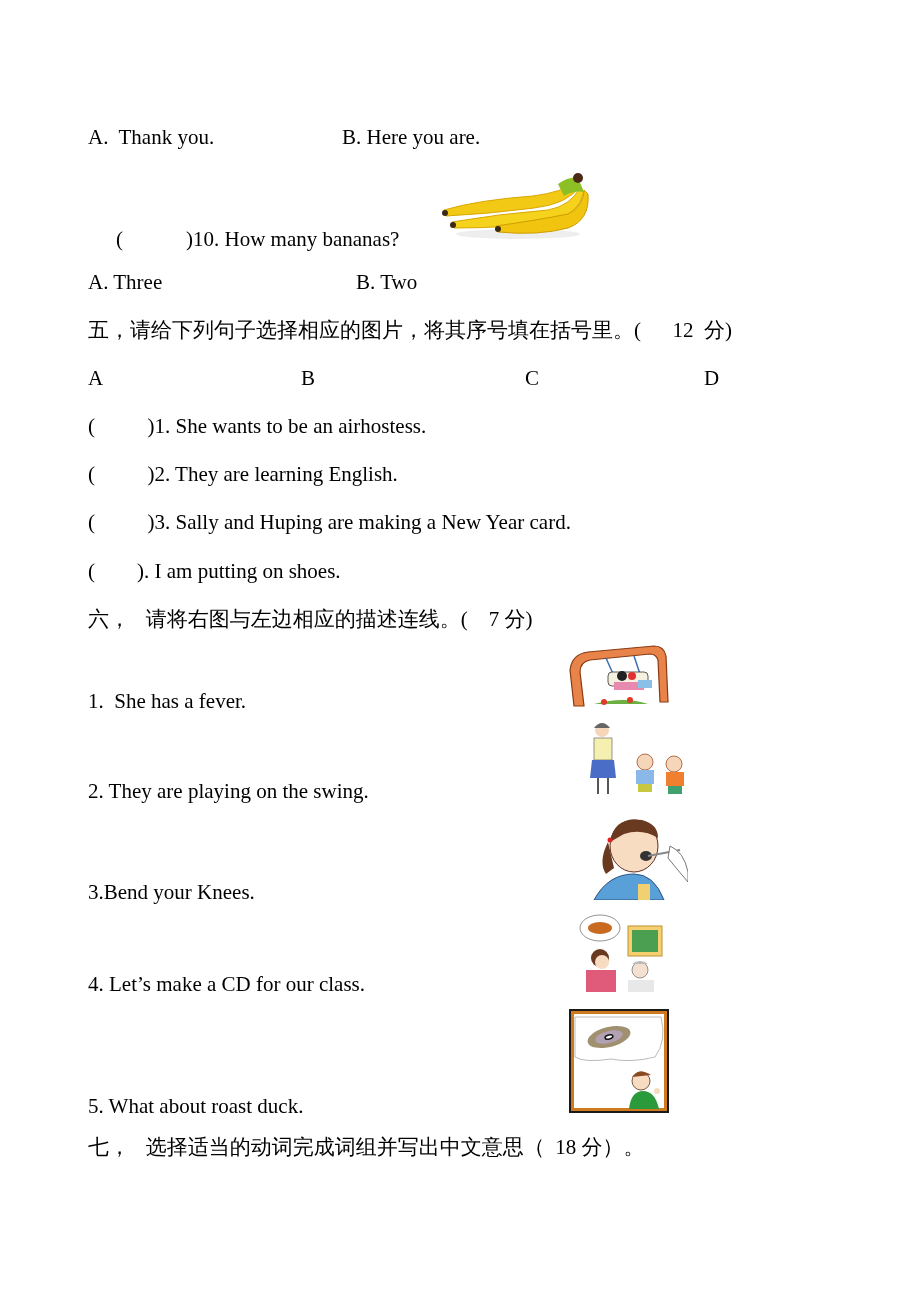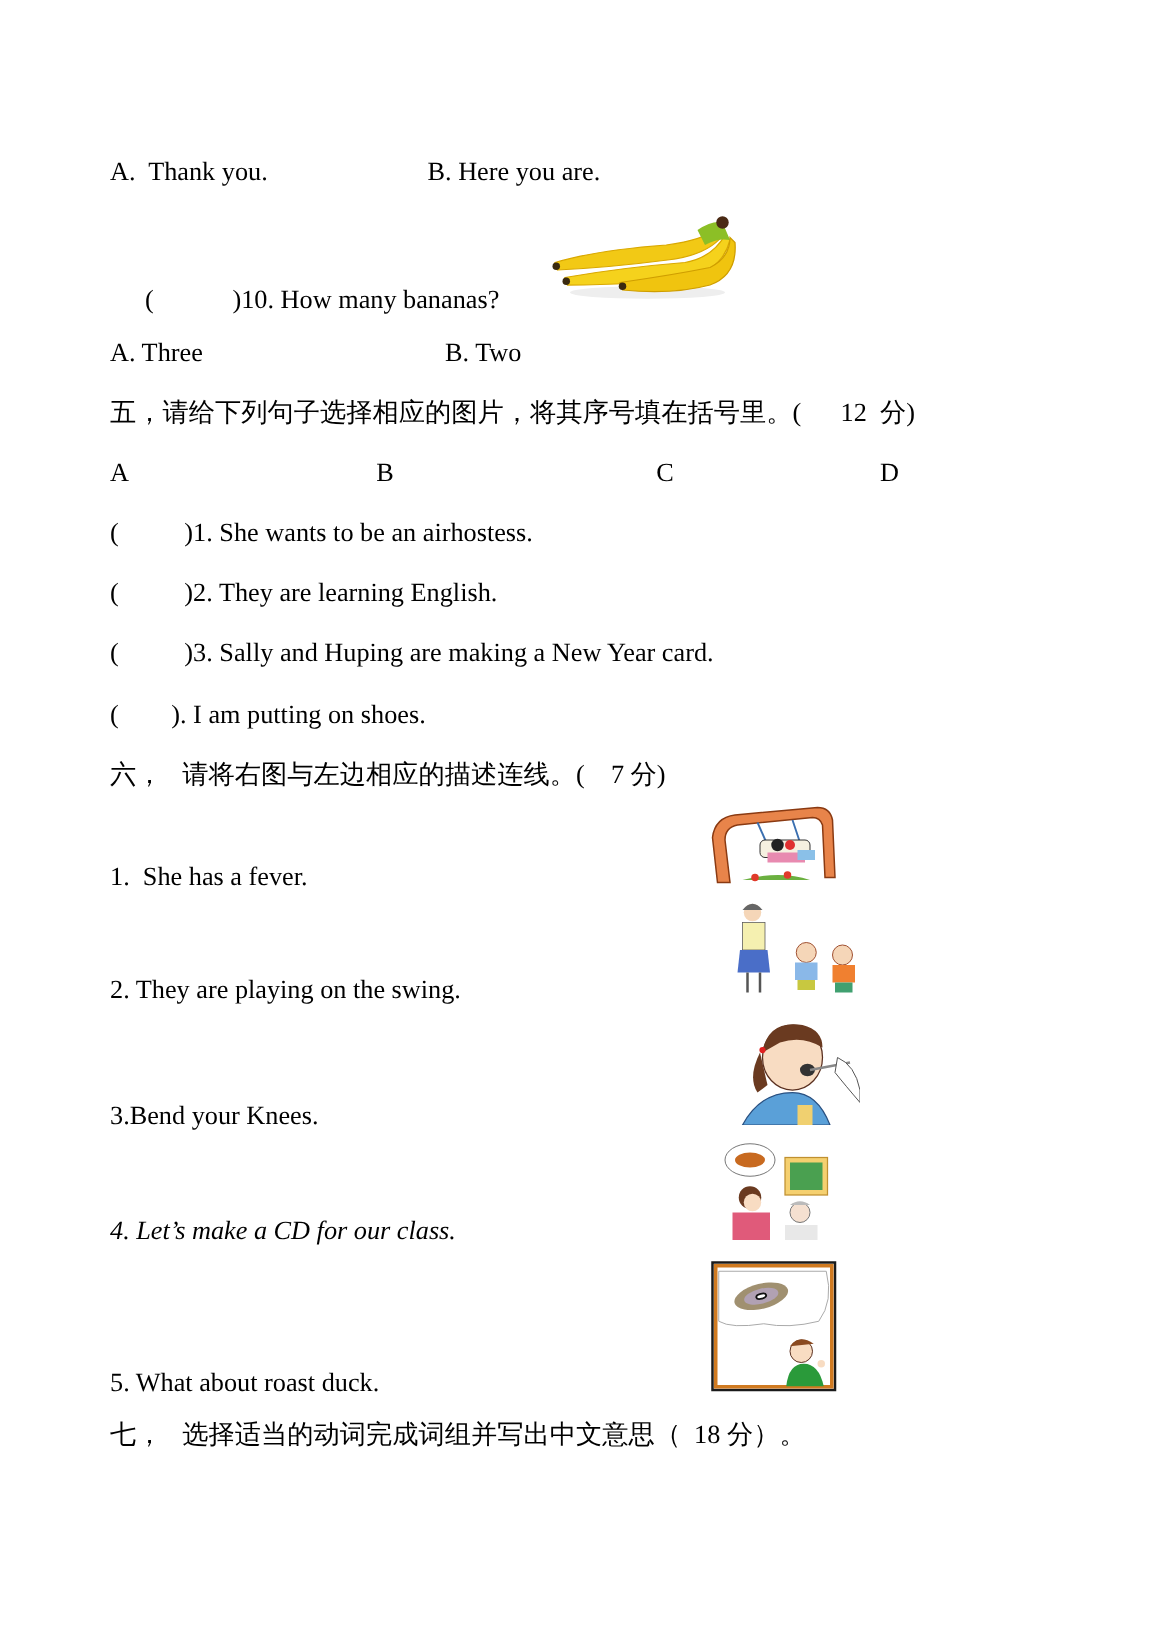--- a/index.html
+++ b/index.html
@@ -67,21 +67,21 @@
 <div class="line" style="top:416px;">(          )1. She wants to be an airhostess.</div>
 <div class="line" style="top:464px;">(          )2. They are learning English.</div>
 <div class="line" style="top:512px;">(          )3. Sally and Huping are making a New Year card.</div>
 <div class="line" style="top:561px;">(        ). I am putting on shoes.</div>
 
 <div class="line" style="top:609px;">六，   请将右图与左边相应的描述连线。(    7 分)</div>
 
 <div class="line" style="top:691px;">1.  She has a fever.</div>
 <div class="line" style="top:781px;">2. They are playing on the swing.</div>
 <div class="line" style="top:882px;">3.Bend your Knees.</div>
-<div class="line" style="top:974px;font-style:italic;">4. Let’s make a CD for our class.</div>
+<div class="line" style="top:974px;">4. Let’s make a CD for our class.</div>
 <div class="line" style="top:1096px;">5. What about roast duck.</div>
 
 <div class="pic" style="left:564px; top:642px; width:118px; height:68px;">
   <svg width="118" height="68" viewBox="0 0 118 68">
     <path d="M10 64 L6 28 Q8 12 24 10 L90 4 Q100 4 102 14 L104 60 L96 60 L94 18 Q92 12 86 12 L26 18 Q16 20 16 30 L20 64 Z" fill="#e8844a" stroke="#8a3a12" stroke-width="1.2"></path>
     <line x1="42" y1="16" x2="50" y2="34" stroke="#3a6fb0" stroke-width="1.5"></line>
     <line x1="70" y1="14" x2="76" y2="32" stroke="#3a6fb0" stroke-width="1.5"></line>
     <rect x="44" y="30" width="40" height="14" rx="4" fill="#f5f0e0" stroke="#333" stroke-width="0.8"></rect>
     <circle cx="58" cy="34" r="5" fill="#222"></circle>
     <circle cx="68" cy="34" r="4" fill="#e03030"></circle>

